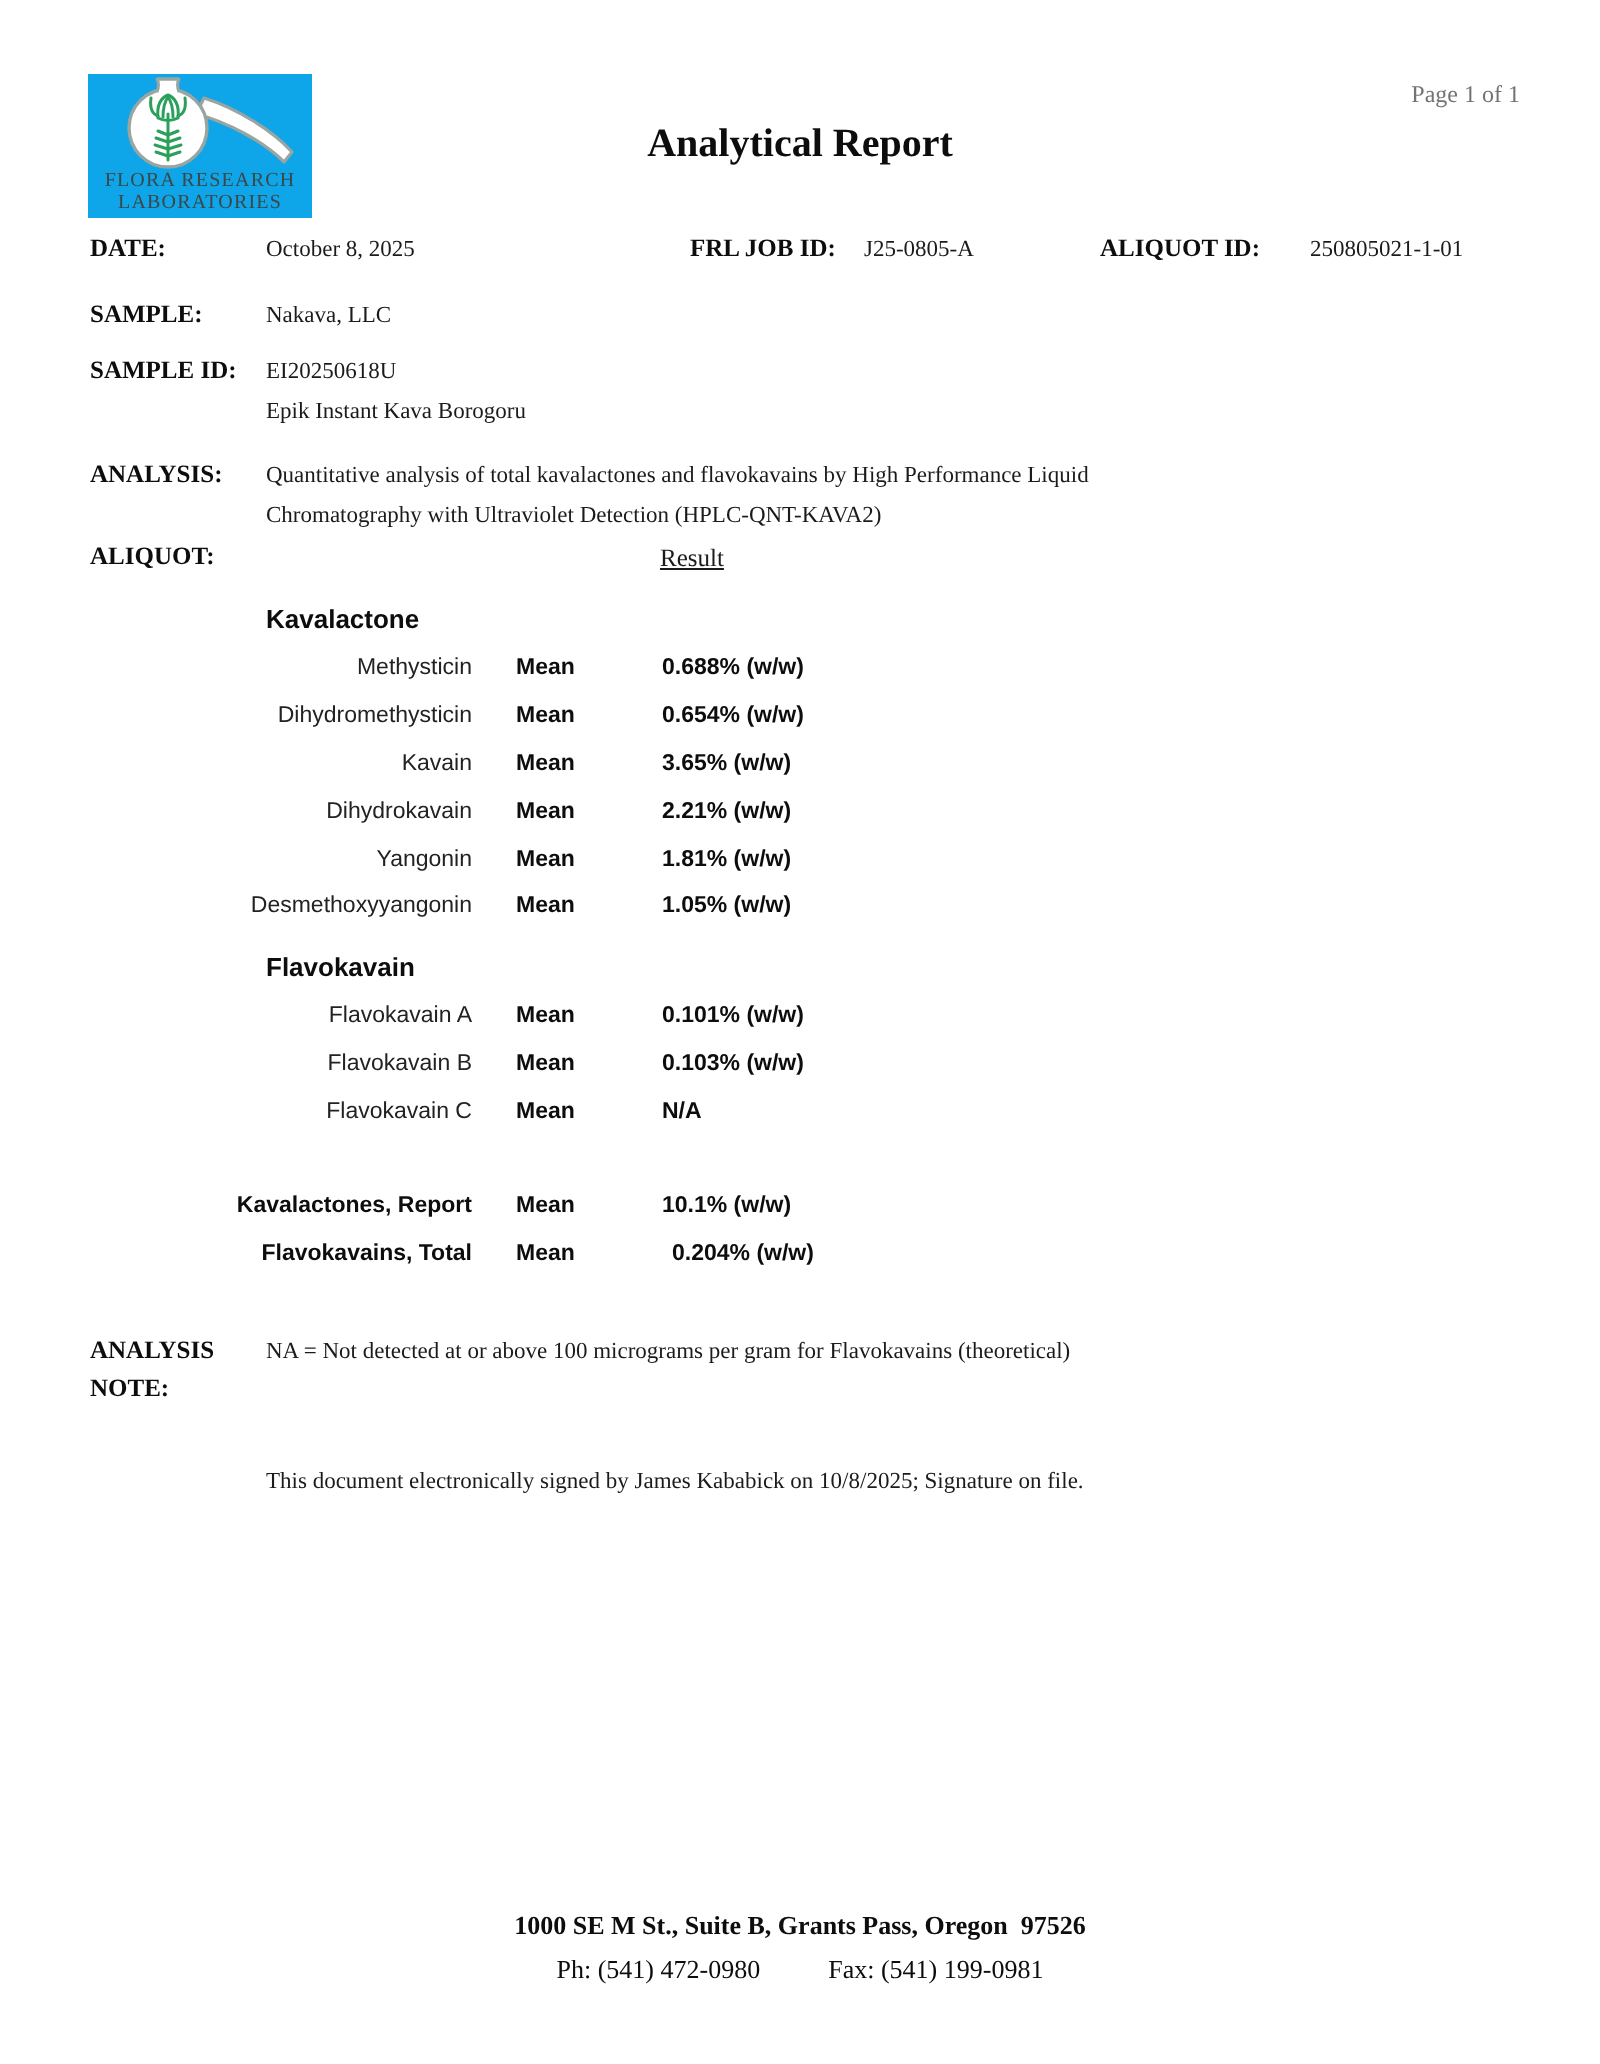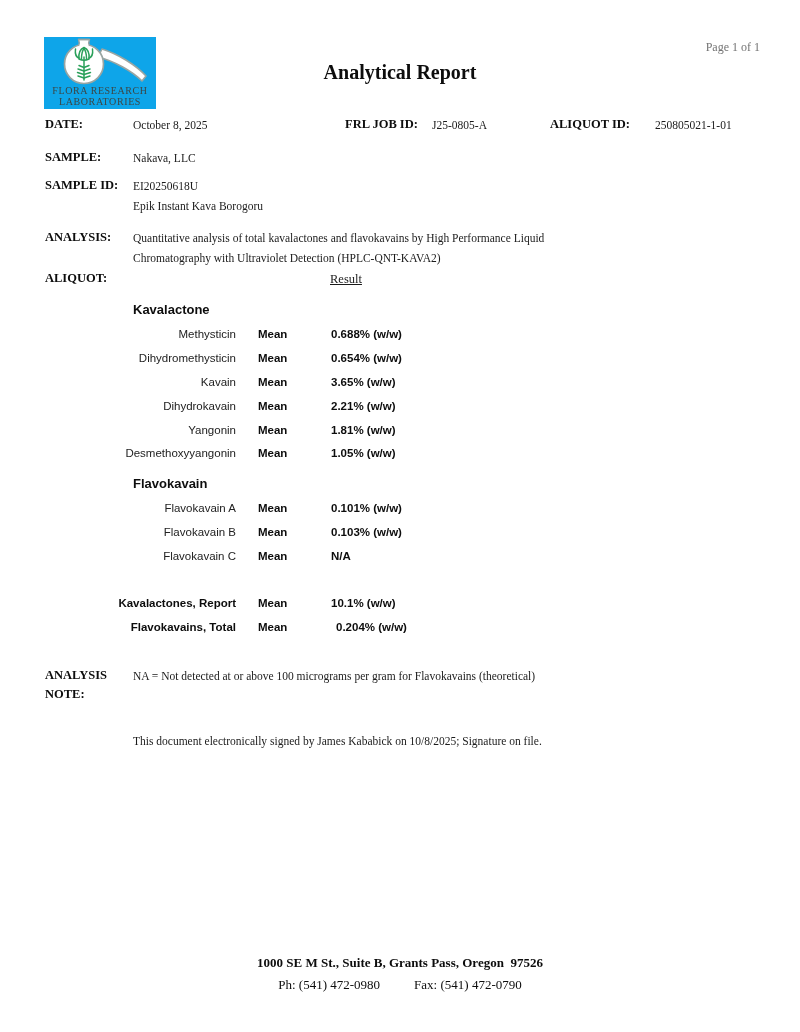--- a/index.html
+++ b/index.html
@@ -166,16 +166,16 @@
 
   <span class="abs lbl" style="left:45px; top:668px">ANALYSIS</span>
   <span class="abs lbl" style="left:45px; top:687px">NOTE:</span>
   <span class="abs val" style="left:133px; top:670px">NA = Not detected at or above 100 micrograms per gram for Flavokavains (theoretical)</span>
 
   <span class="abs val" style="left:133px; top:735px">This document electronically signed by James Kababick on 10/8/2025; Signature on file.</span>
 
   <div class="abs footer-line" style="top:955px">1000 SE M St., Suite B, Grants Pass, Oregon  97526</div>
   <div class="abs footer-contacts" style="top:977px">
     <span>Ph: (541) 472-0980</span>
-    <span>Fax: (541) 472-0790</span>
+    <span>Fax: (541) 199-0981</span>
   </div>
 
 </div>
 
 </body></html>

